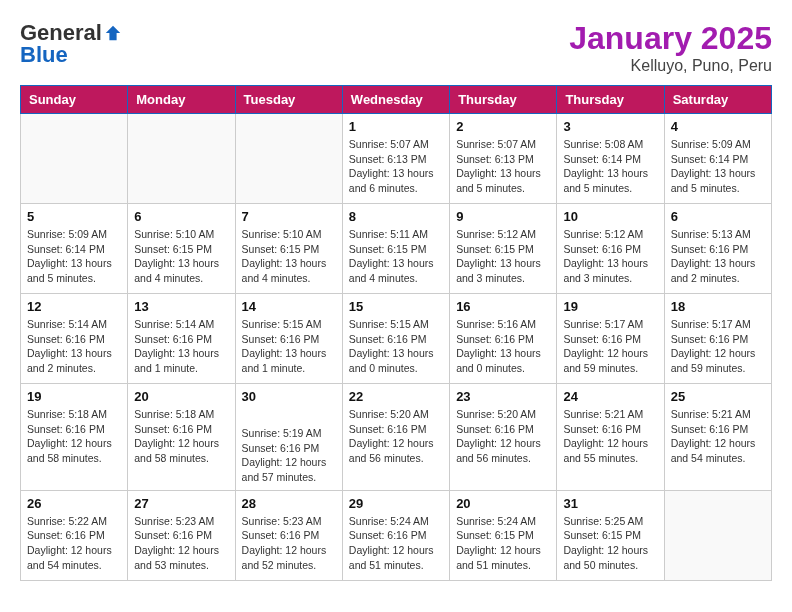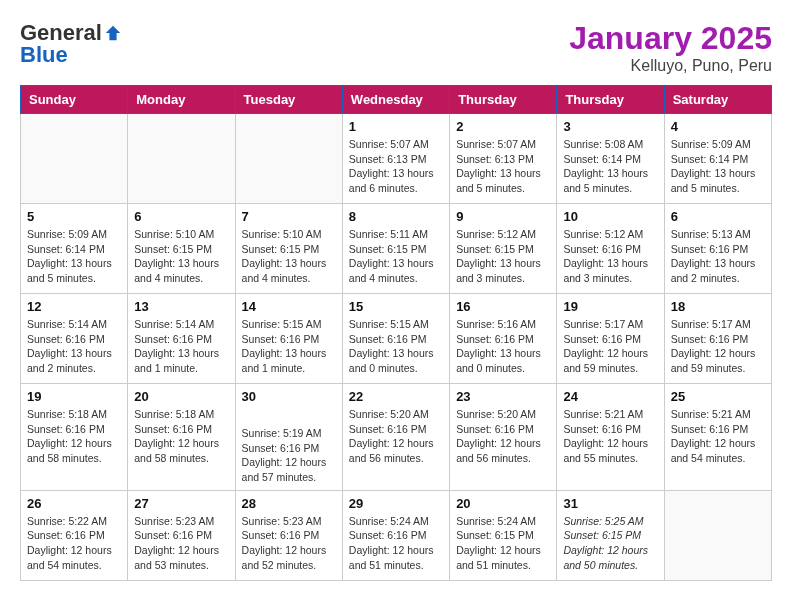--- a/index.html
+++ b/index.html
@@ -338,21 +338,21 @@
         </td>
         <td>
           <div class="day-num">20</div>
           <div class="day-info" style="white-space: pre-line;">Sunrise: 5:24 AM
 Sunset: 6:15 PM
 Daylight: 12 hours
 and 51 minutes.</div>
         </td>
         <td>
           <div class="day-num">31</div>
-          <div class="day-info" style="white-space: pre-line; font-style: italic;">Sunrise: 5:25 AM
+          <div class="day-info" style="white-space: pre-line;">Sunrise: 5:25 AM
 Sunset: 6:15 PM
 Daylight: 12 hours
 and 50 minutes.</div>
         </td>
         <td class="empty"></td>
       </tr>
     </tbody>
 </table>
 
 </body></html>

